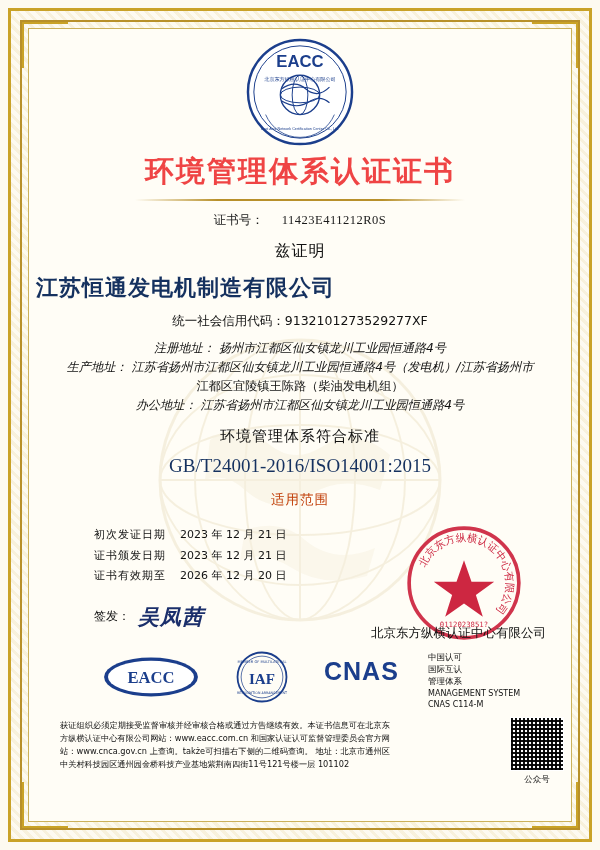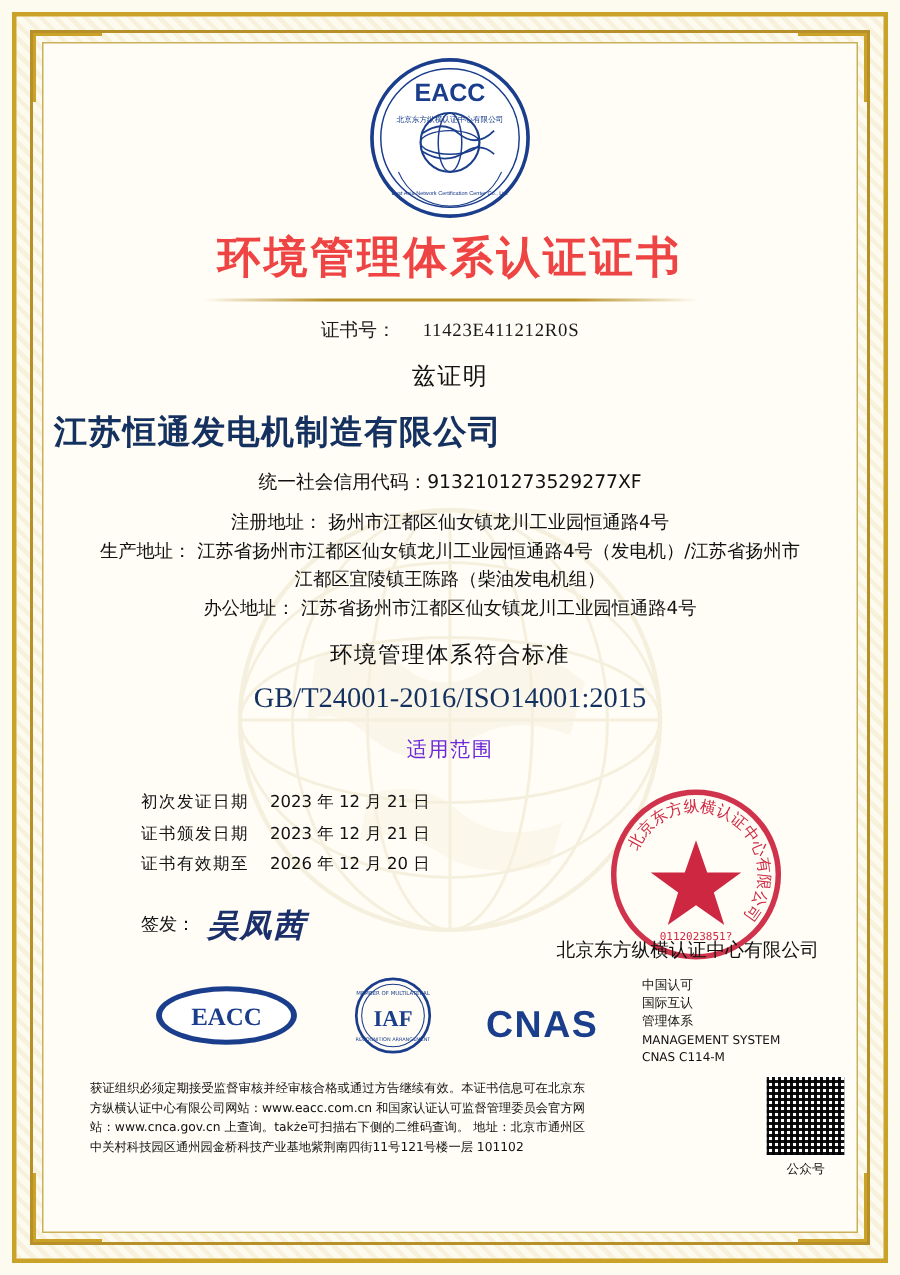--- a/index.html
+++ b/index.html
@@ -143,20 +143,21 @@
     margin-top: 9px;
     font-size: 12.2px;
     color: #111;
     line-height: 1.55;
     font-family: "DejaVu Sans", "Liberation Sans", sans-serif;
   }
   .addr-row {
     display: flex;
     align-items: center;
     justify-content: center;
+    font-style: italic;
   }
   .addr-label {
     white-space: nowrap;
     font-weight: normal;
     margin-right: 4px;
   }
   .addr-value {
     text-align: left;
   }
   .addr-cont {
@@ -175,21 +176,21 @@
     text-align: center;
     font-size: 19px;
     color: #15315f;
     margin-top: 9px;
     font-family: "Liberation Serif", serif;
   }
 
   .scope-head {
     text-align: center;
     font-size: 13.5px;
-    color: #6d28d9;
+    color: #c2410c;
     margin-top: 14px;
     letter-spacing: 1px;
     font-family: Liberation Mono, monospace;
   }
   .scope-value {
     text-align: center;
     font-size: 14px;
     color: #111;
     margin-top: 11px;
     font-weight: bold;
@@ -267,21 +268,21 @@
   .logo-iaf {
     position: absolute;
     left: 190px;
     top: 0;
     width: 72px;
     height: 52px;
   }
   .logo-cnas {
     position: absolute;
     left: 288px;
-    top: 18px;
+    top: 6px;
     font-size: 25px;
     font-weight: bold;
     color: #1b3e8c;
     font-family: "Liberation Sans", sans-serif;
     letter-spacing: 1px;
   }
   .cnas-text {
     position: absolute;
     left: 392px;
     top: 0px;

